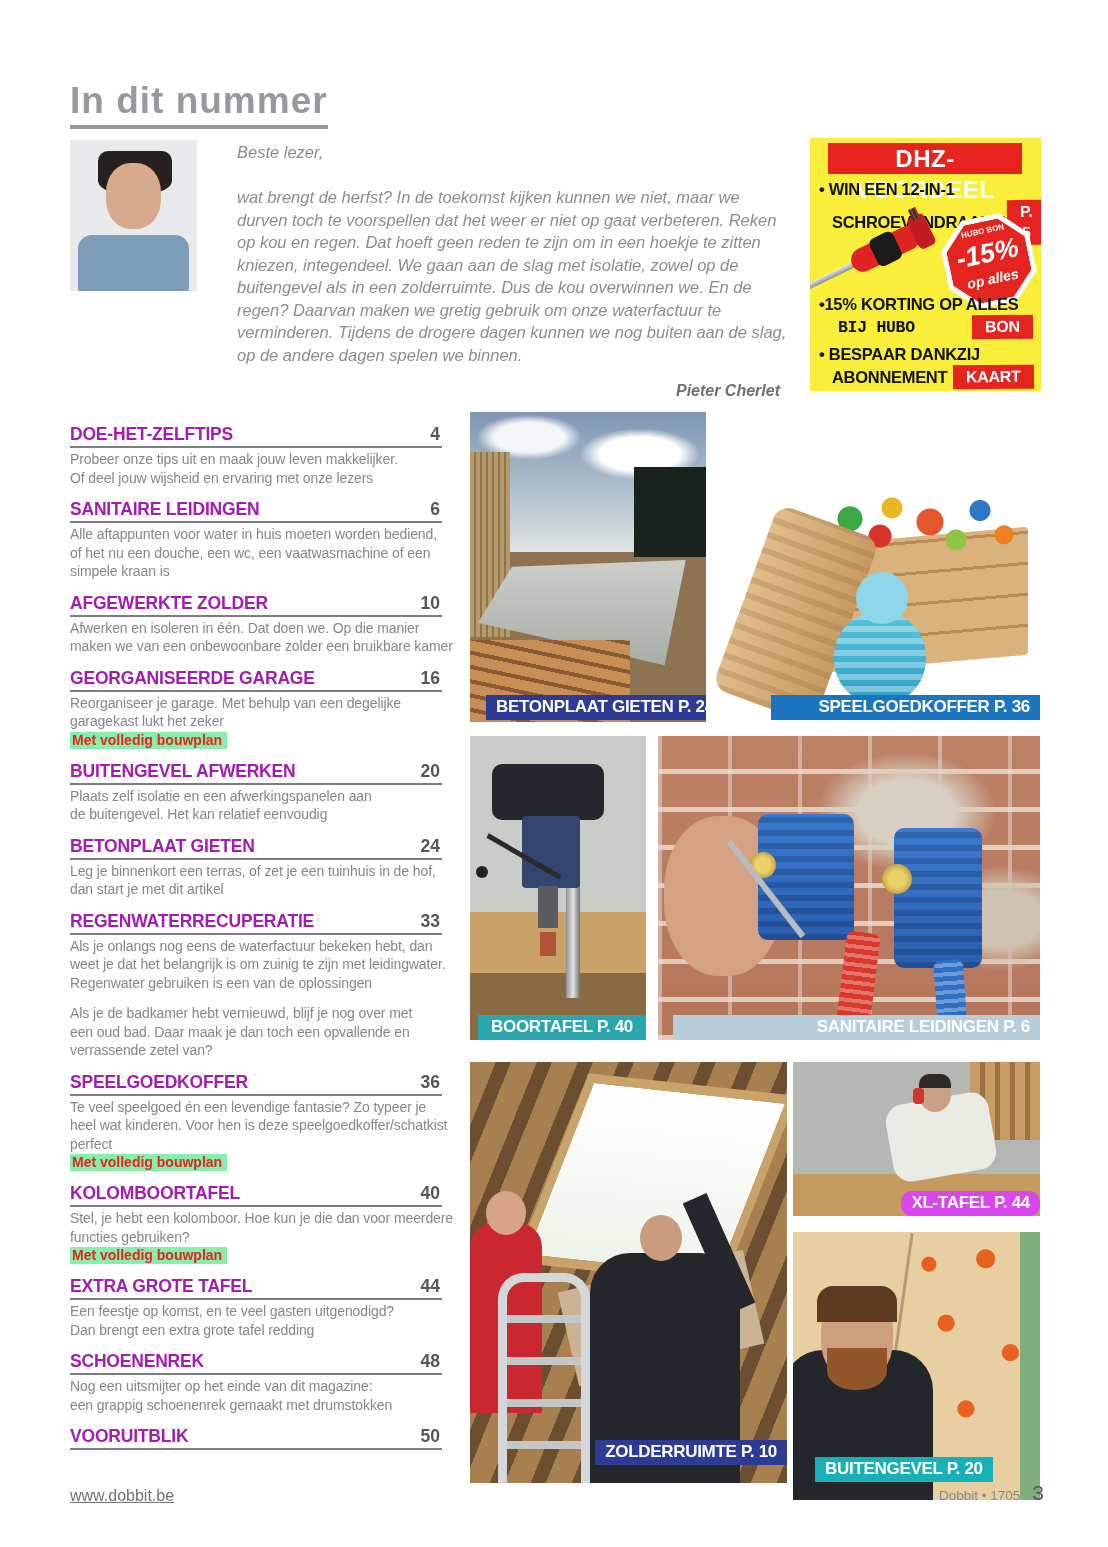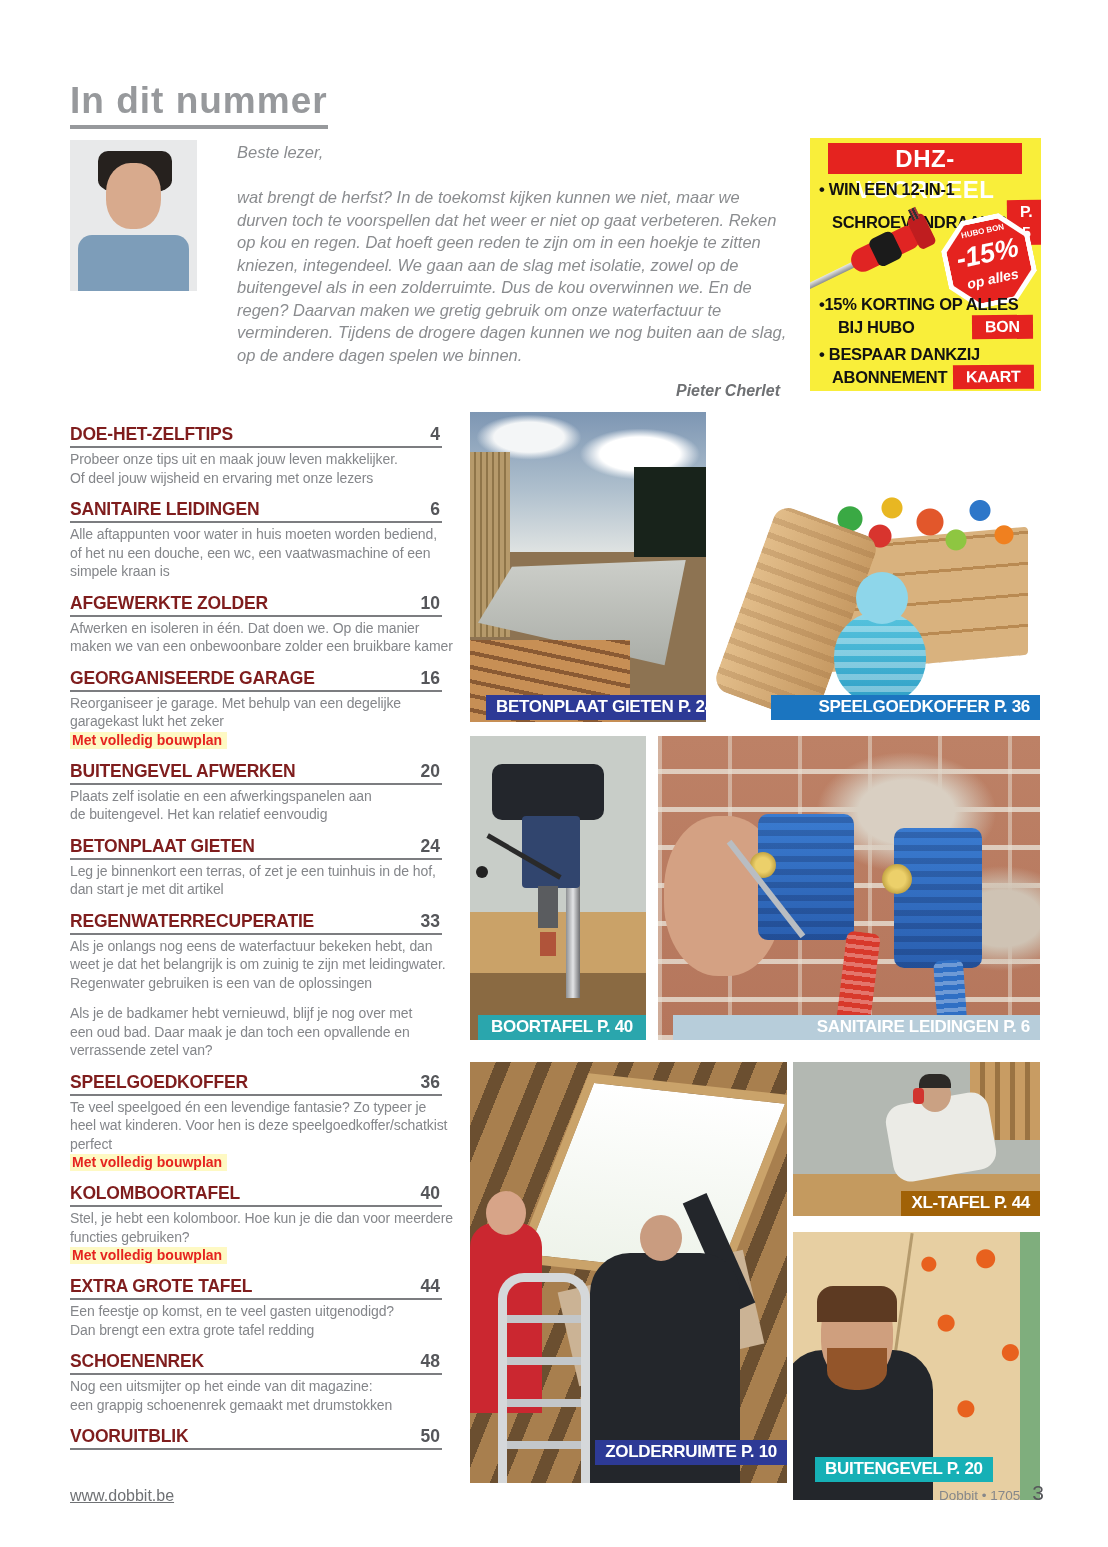--- a/index.html
+++ b/index.html
@@ -24,21 +24,21 @@
   
   .adbox { position:absolute; left:810px; top:138px; width:231px; height:253px; background:#f9ee3a; overflow:hidden; }
   .ad-header { position:absolute; left:18px; right:19px; top:5px; height:31px; background:#e5231f; color:#fff;
                font-size:24px; font-weight:bold; text-align:center; line-height:31px; letter-spacing:0.5px; }
   .ad-item { position:absolute; left:9px; width:214px; color:#121212; font-weight:bold; font-size:16.5px; line-height:21px; letter-spacing:-0.3px; }
   .ad-item1 { top:41px; }
   .ad-item2 { top:156px; }
   .ad-item3 { top:206px; }
   .ad-row { display:flex; justify-content:space-between; align-items:center; }
   .ad-i1 .ad-l2 { padding-left:13px; }
-  .ad-i2 .ad-l2 { padding-left:19px; }
+  .ad-i2 .ad-l2 { padding-left:19px;font-family:Liberation Mono, monospace; }
   .ad-i3 .ad-l2 { padding-left:13px; }
   .ad-tag { background:#e5231f; color:#fff; font-size:16px; font-weight:bold; text-align:center;
             padding:1px 13px 2px; transform:rotate(-0.5deg); }
 
   .sd { position:absolute; left:-12px; top:96px; width:150px; height:42px; transform:rotate(-26deg); }
   .sd-shaft  { position:absolute; left:0;    top:18px; width:58px; height:6px;  background:linear-gradient(180deg,#e8e8e8,#8b8d90); }
   .sd-handle { position:absolute; left:52px; top:9px;  width:74px; height:24px; border-radius:12px; background:#e02423; }
   .sd-grip   { position:absolute; left:76px; top:6px;  width:26px; height:30px; border-radius:6px;  background:#1b1b1b; }
   .sd-cap    { position:absolute; left:120px;top:4px;  width:18px; height:34px; border-radius:5px;  background:#bf1d1f; }
   .sd-bits   { position:absolute; left:126px;top:-4px; width:8px;  height:12px; background:repeating-linear-gradient(90deg,#333 0 2px,#a33 2px 4px); }
@@ -49,25 +49,25 @@
                  background:#e5231f; }
   .badge-top  { position:absolute; top:5px; width:100%; text-align:center; font-size:8px; font-weight:bold; color:#fff; }
   .badge-main { position:absolute; top:17px; width:100%; text-align:center; font-size:27px; font-style:italic; font-weight:bold; color:#fff; }
   .badge-sub  { position:absolute; top:50px; width:100%; text-align:center; font-size:14px; font-style:italic; font-weight:bold; color:#fff; }
 
   
   .toc { position:absolute; left:70px; top:424px; width:372px; }
   .toc-entry { margin-bottom:12px; }
   .toc-head { display:flex; justify-content:space-between; align-items:flex-end;
               border-bottom:2px solid #7c7d80; padding-bottom:1px; }
-  .toc-title { font-size:17.5px; font-weight:bold; color:#7f1d1d; letter-spacing:-0.2px; }
+  .toc-title { font-size:17.5px; font-weight:bold; color:#a21caf; letter-spacing:-0.2px; }
   .toc-page  { font-size:17.5px; font-weight:bold; color:#55565a; padding-right:2px; }
   .toc-lines { margin-top:2px; }
   .toc-desc-line { font-size:14px; line-height:18.5px; color:#84868a; white-space:nowrap; letter-spacing:-0.1px; }
-  .toc-badge { display:inline-block; background:#fef9c3; color:#e5231f; font-weight:bold; font-size:14px;
+  .toc-badge { display:inline-block; background:#86efac; color:#e5231f; font-weight:bold; font-size:14px;
                padding:0 5px 1px 2px; margin-top:1px; }
 
   
   .photo { position:absolute; overflow:hidden; }
   .art { position:absolute; inset:0; }
   .photo-caption { position:absolute; white-space:nowrap; color:#fff; font-weight:bold; font-size:17px;
                    letter-spacing:-0.3px; padding:2px 10px 3px; }
 
   #ph-beton  { left:470px; top:412px; width:236px; height:310px; background:#8d7352; }
   #ph-beton .photo-caption { left:16px; right:0; bottom:2px; text-align:center; }
@@ -432,21 +432,21 @@
 
   <div class="photo" id="ph-xl">
     <div class="art">
       <div class="x-wood"></div>
       <div class="x-bench"></div>
       <div class="x-torso"></div>
       <div class="x-head"></div>
       <div class="x-hair"></div>
       <div class="x-muff"></div>
     </div>
-    <div class="photo-caption" style="background: #a16207;">XL-TAFEL P. 44</div>
+    <div class="photo-caption" style="background: #d946ef; border-radius: 11px;">XL-TAFEL P. 44</div>
   </div>
 
   <div class="photo" id="ph-buiten">
     <div class="art">
       <div class="g-seam"></div>
       <div class="g-man"></div>
       <div class="g-head"></div>
       <div class="g-hair"></div>
       <div class="g-beard"></div>
     </div>

